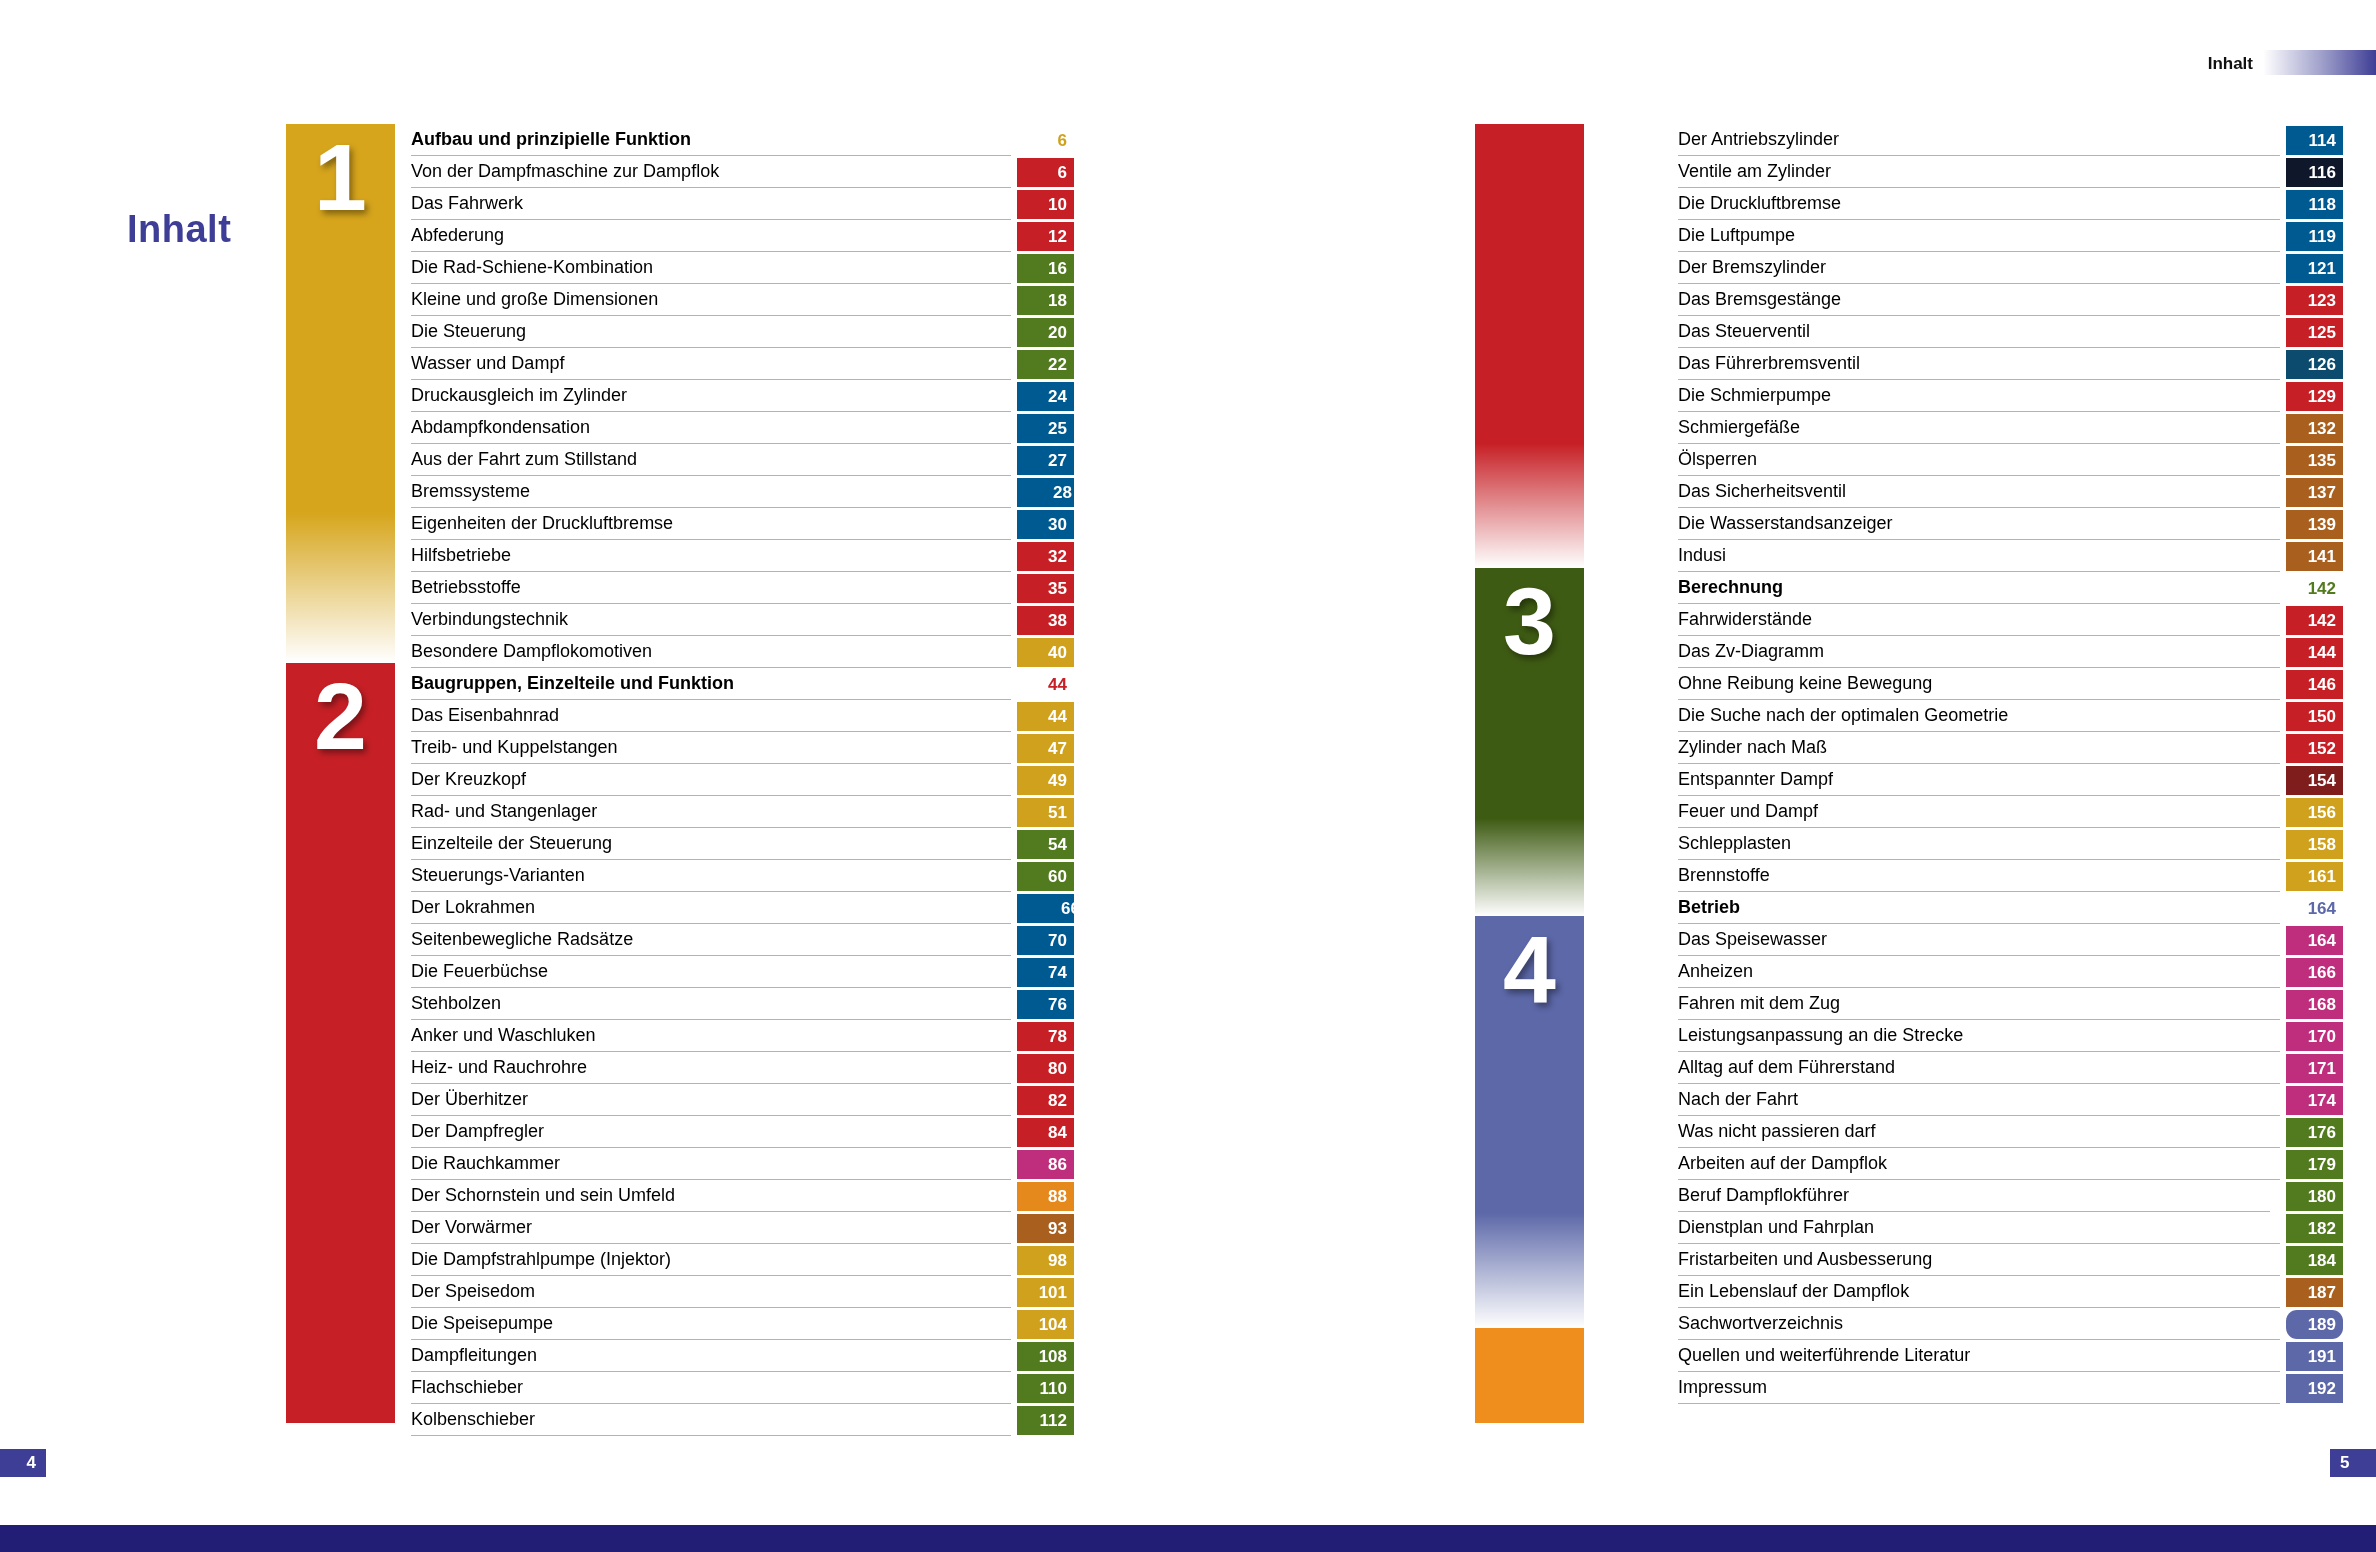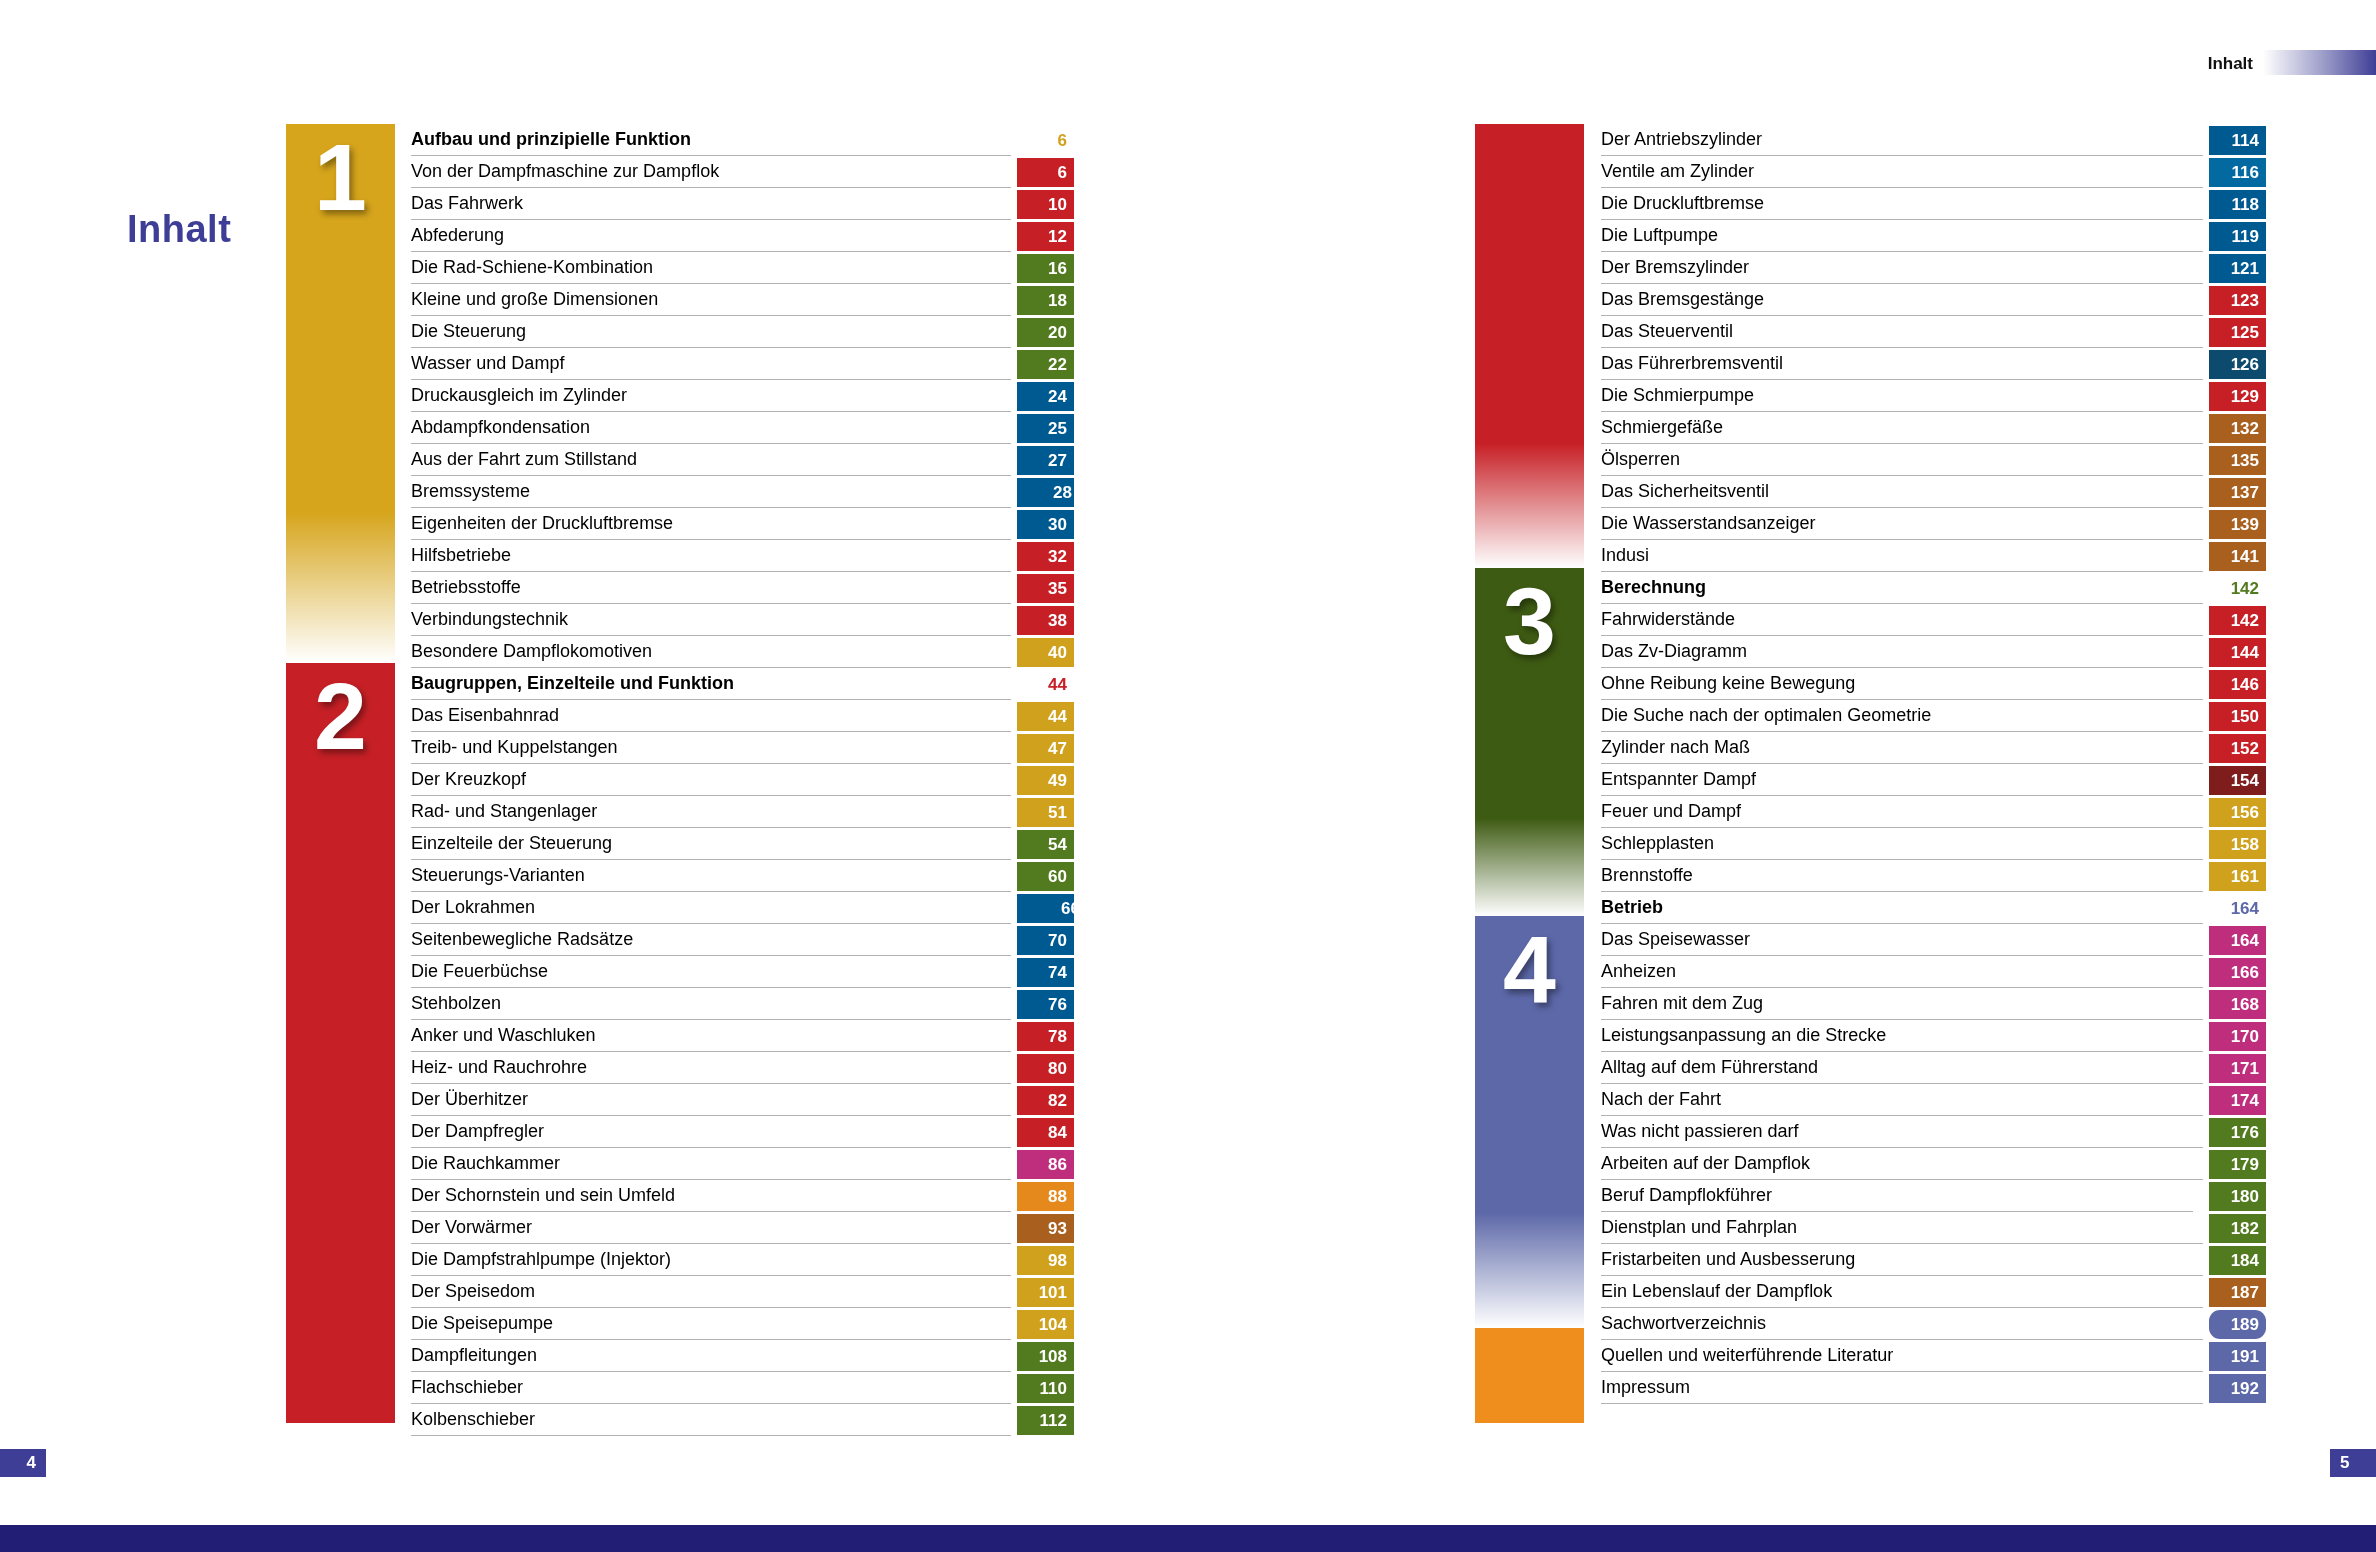--- a/index.html
+++ b/index.html
@@ -50,21 +50,21 @@
   .chapter-block { position:absolute; left:0; width:100%; }
   .chapter-numeral {
     color:#fff; font-size:95px; font-weight:bold; line-height:1;
     text-align:center; padding-top:6px;
     text-shadow:3px 4px 6px rgba(0,0,0,0.40);
   }
 
   
   .toc-rows { position:absolute; top:124px; }
   .toc-rows.left  { left:411px;  width:663px; }
-  .toc-rows.right { left:1601px; width:665px; }
+  .toc-rows.right { left:1678px; width:665px; }
   .toc-row { display:flex; height:32px; align-items:stretch; }
   .toc-label {
     flex:1; font-size:18px; color:#000;
     display:flex; align-items:center;
     border-bottom:1px solid #b3b3b3;
   }
   .toc-row.header .toc-label { font-weight:bold; }
   .toc-badge {
     width:57px; margin-left:6px; align-self:center;
     height:29px; line-height:29px;
@@ -268,21 +268,21 @@
       </div>
       <div class="chapter-block" style="top: 1204px; height: 95px; background: rgb(239, 142, 29);"></div>
     </div>
   <div class="toc-rows right">
       <div class="toc-row">
         <div class="toc-label">Der Antriebszylinder</div>
         <div class="toc-badge" style="background-color: rgb(0, 90, 146);">114</div>
       </div>
       <div class="toc-row">
         <div class="toc-label">Ventile am Zylinder</div>
-        <div class="toc-badge" style="background-color: #0369a1;">116</div>
+        <div class="toc-badge" style="background-color: #0f172a;">116</div>
       </div>
       <div class="toc-row">
         <div class="toc-label">Die Druckluftbremse</div>
         <div class="toc-badge" style="background-color: rgb(0, 90, 146);">118</div>
       </div>
       <div class="toc-row">
         <div class="toc-label">Die Luftpumpe</div>
         <div class="toc-badge" style="background-color: rgb(0, 90, 146);">119</div>
       </div>
       <div class="toc-row">

